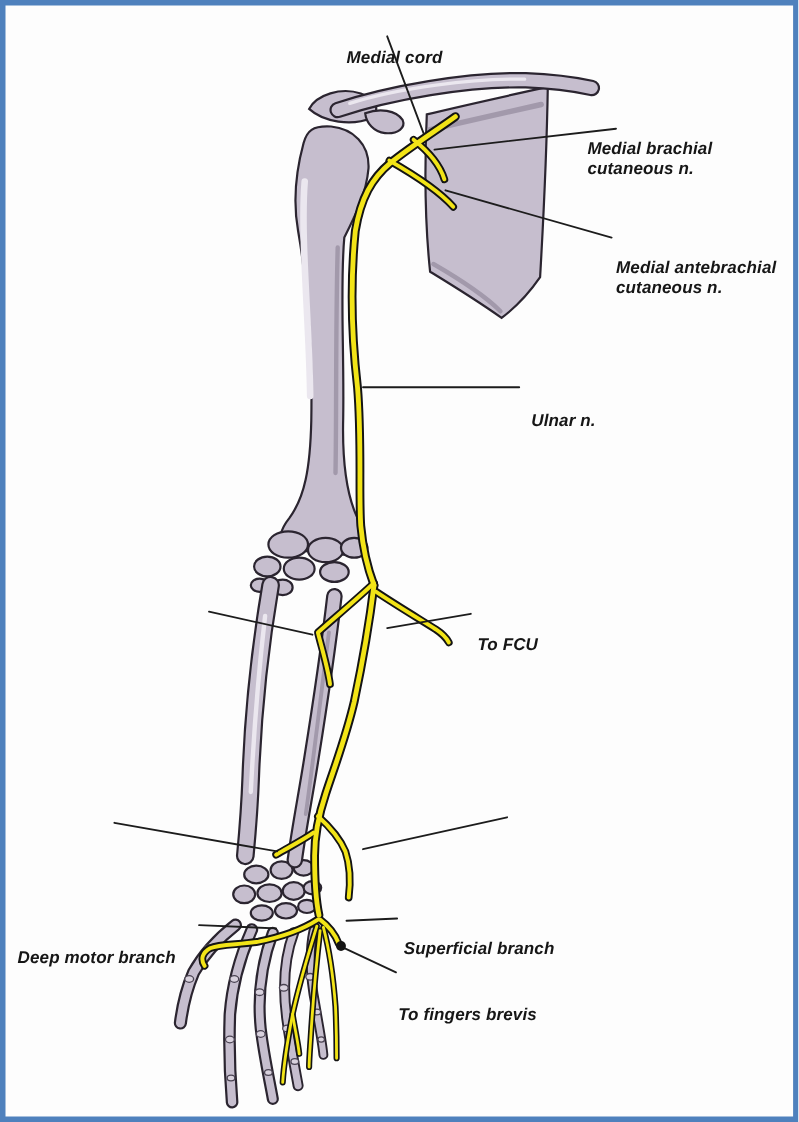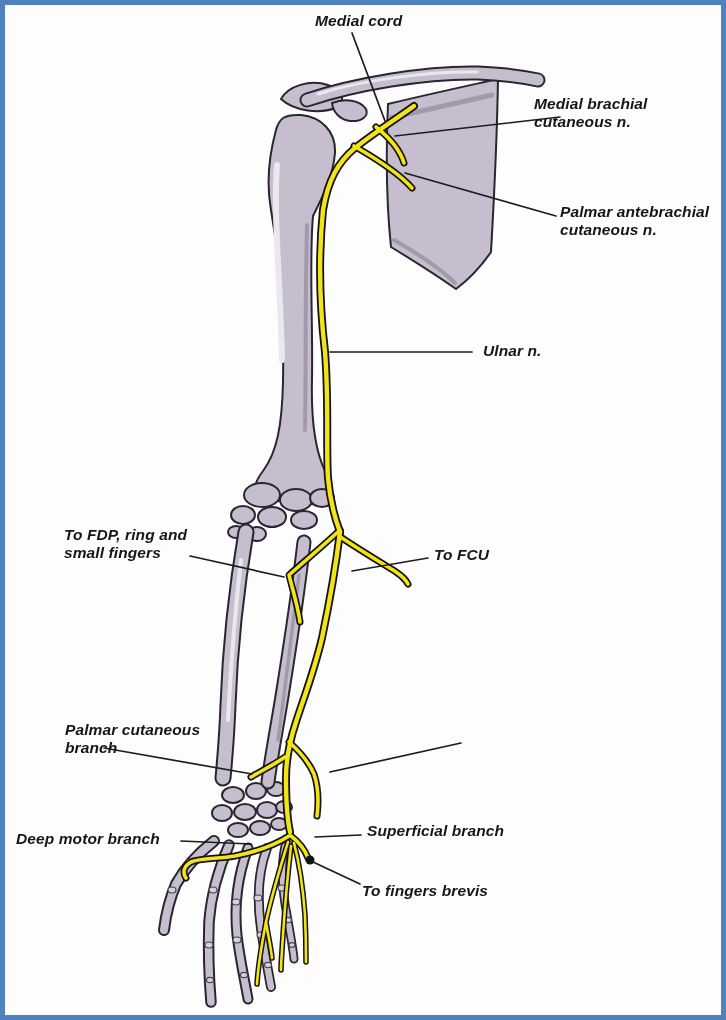--- a/index.html
+++ b/index.html
@@ -7,21 +7,21 @@
     --bone-shade:#a299ab; --bone-hi:#ebe7ef; --nerve:#f2e417; --nerve-line:#141414;
     --label:#161616; --leader:#1c1c1c;
   }
   html,body{margin:0;padding:0;background:#fff;}
   .frame{position:relative;width:726px;height:1020px;background:var(--bg);overflow:hidden;
          font-family:"Liberation Sans", sans-serif;}
   .frame-border{position:absolute;inset:0;border:5px solid var(--frame);z-index:40;pointer-events:none;}
   svg.art{position:absolute;left:0;top:0;z-index:1;}
   .label-layer{position:absolute;inset:0;z-index:30;}
   .label{position:absolute;font:italic bold 15.5px "Liberation Sans", sans-serif;
-         color:var(--label);line-height:1.13;white-space:nowrap;letter-spacing:.1px;}
+         color:var(--label);line-height:1.13;white-space:nowrap;letter-spacing:.1px;margin-top:32px;}
   
   .bone-filled path,.bone-filled ellipse{fill:var(--bone);stroke:var(--bone-line);stroke-width:2;}
   .bone-detail path{fill:none;stroke-linecap:round;}
   .bone-detail .shade{stroke:var(--bone-shade);}
   .bone-detail .hi{stroke:var(--bone-hi);}
   .bone-detail ellipse{fill:#d8d1dd;stroke:#4a4352;stroke-width:1.2;}
   
   .limb-outline path{fill:none;stroke:var(--bone-line);stroke-linecap:round;stroke-linejoin:round;}
   .limb-fill path{fill:none;stroke:var(--bone);stroke-linecap:round;stroke-linejoin:round;}
   .limb-outline .b-clav{stroke-width:15}.limb-fill .b-clav{stroke-width:11}
@@ -205,37 +205,29 @@
 
   <div class="label-layer">
       <div class="label" style="left: 315px; top: 12px;">
         <div>Medial cord</div>
       </div>
       <div class="label" style="left: 534px; top: 95px;">
         <div>Medial brachial</div>
         <div>cutaneous n.</div>
       </div>
       <div class="label" style="left: 560px; top: 203px;">
-        <div>Palmar antebrachial</div>
+        <div>Medial antebrachial</div>
         <div>cutaneous n.</div>
       </div>
       <div class="label" style="left: 483px; top: 342px; text-align: right;">
         <div>Ulnar n.</div>
       </div>
-      <div class="label" style="left: 64px; top: 526px;">
-        <div>To FDP, ring and</div>
-        <div>small fingers</div>
-      </div>
       <div class="label" style="left: 434px; top: 546px; font-style: italic;">
         <div>To FCU</div>
       </div>
-      <div class="label" style="left: 65px; top: 721px;">
-        <div>Palmar cutaneous</div>
-        <div>branch</div>
-      </div>
       <div class="label" style="left: 16px; top: 830px;">
         <div>Deep motor branch</div>
       </div>
       <div class="label" style="left: 367px; top: 822px;">
         <div>Superficial branch</div>
       </div>
       <div class="label" style="left: 362px; top: 882px;">
         <div>To fingers brevis</div>
       </div>
     </div>

